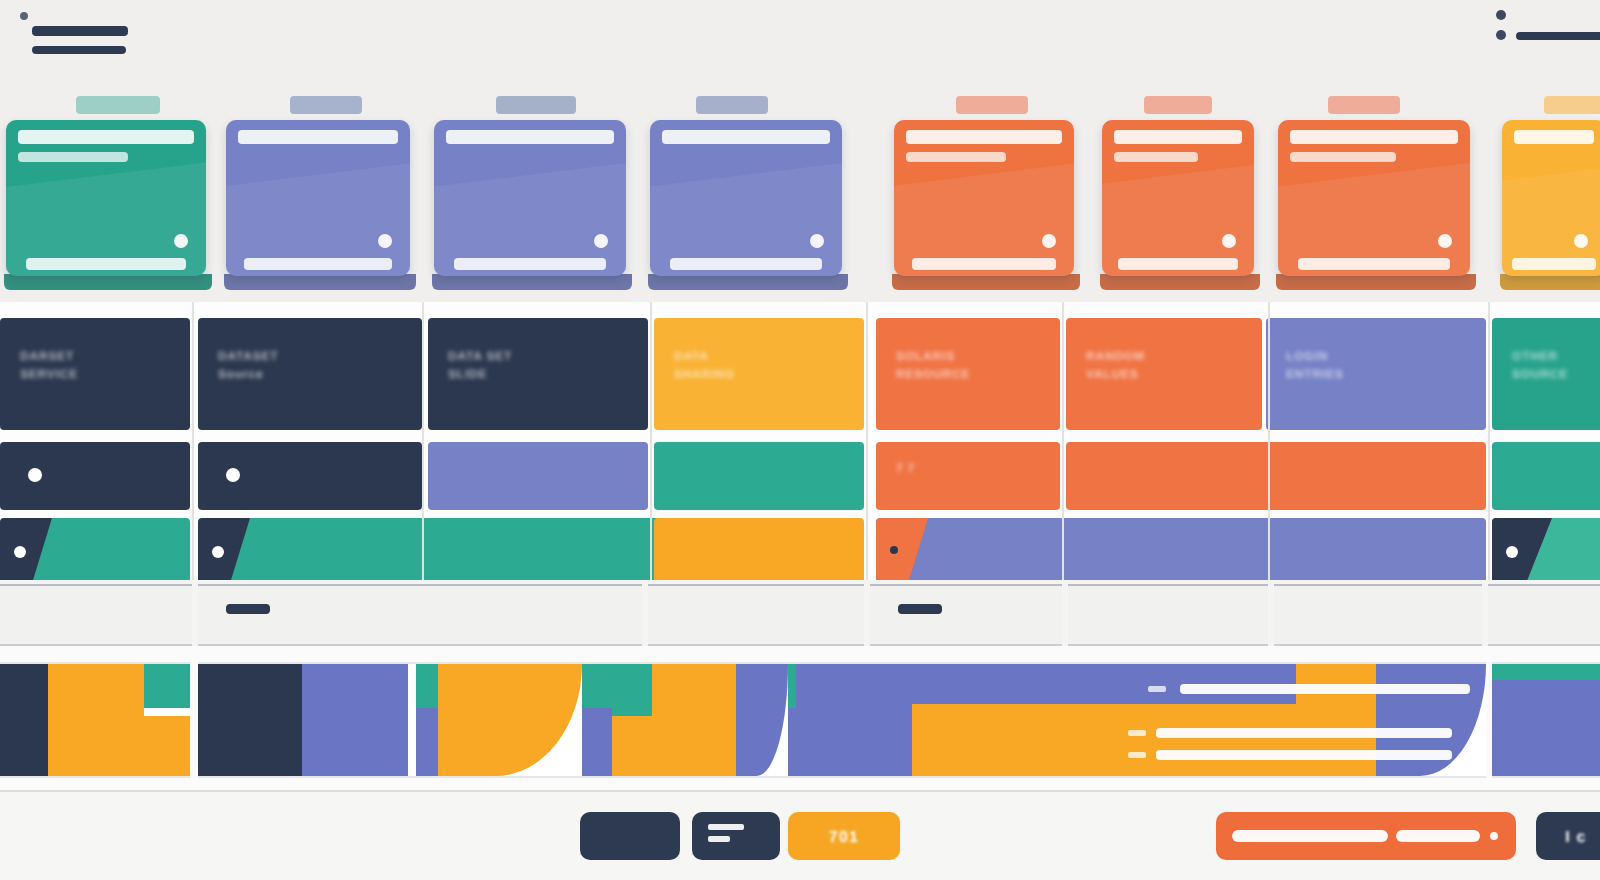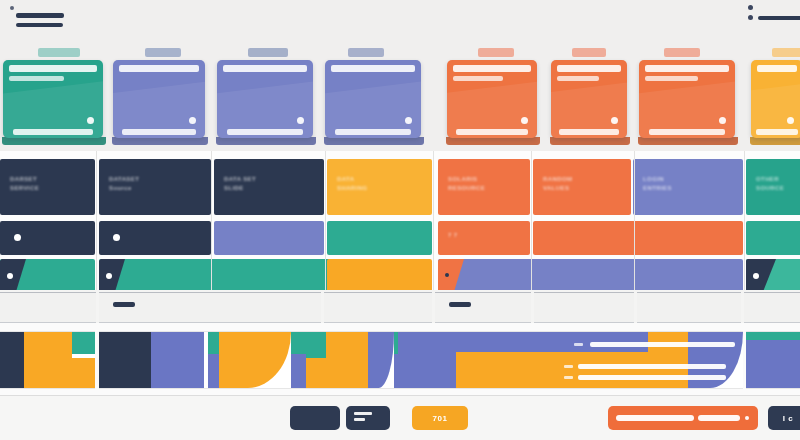--- a/index.html
+++ b/index.html
@@ -253,21 +253,21 @@
     border-radius: 5px;
     display: flex;
     align-items: center;
     justify-content: center;
     font-size: 8px;
     font-weight: 700;
     letter-spacing: .6px;
     color: #ffffff;
   }
   .tb-dark { background: #2e3a52; }
-  .tb-amber { background: #f6a623; margin-left: 18px; }
+  .tb-amber { background: #f6a623; }
   .tb-orange { background: #ef6d3a; }
   .tb-lines {
     position: absolute;
     left: 8px; top: 6px;
   }
   .tb-line {
     height: 3px;
     background: rgba(255,255,255,.92);
     border-radius: 1px;
     margin-bottom: 3px;

